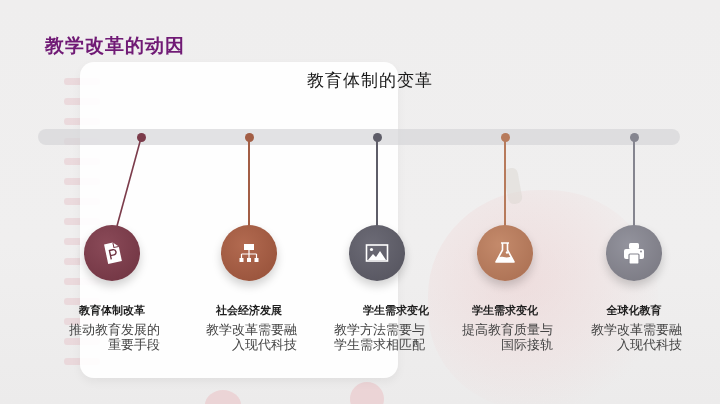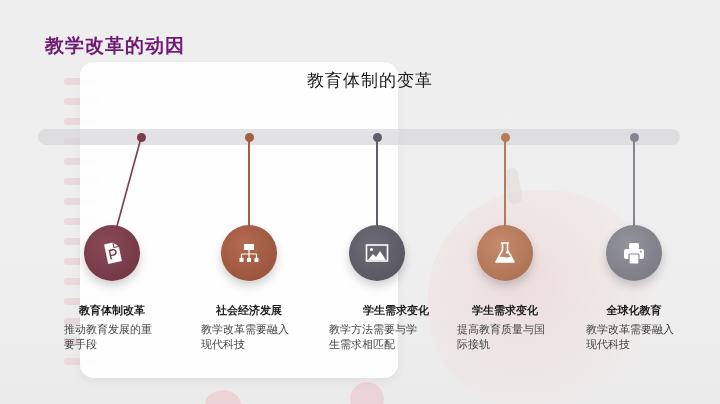--- a/index.html
+++ b/index.html
@@ -49,22 +49,22 @@
       position: absolute; width: 56px; height: 56px; border-radius: 50%;
       top: 225px; display: flex; align-items: center; justify-content: center;
       box-shadow: 0 5px 10px rgba(0,0,0,0.18);
     }
     .circle svg { width: 28px; height: 28px; }
     .label {
       position: absolute; width: 120px; text-align: center; top: 303px;
       font-size: 11px; font-weight: bold; color: #1e1e1e; font-family: Liberation Serif, serif;
     }
     .desc {
-      position: absolute; width: 96px; text-align: left; top: 322px;
-      font-size: 11px; line-height: 15px; color: #444;
+      position: absolute; width: 96px; text-align: right; top: 322px;
+      font-size: 13px; line-height: 15px; color: #444;
     }
   </style>
 </head>
 <body>
 
 <div class="bg-apple"></div>
 <div class="bg-apple-stem"></div>
 <div class="bg-cherry" style="left:205px;top:390px;width:36px;height:30px;"></div>
 <div class="bg-cherry" style="left:350px;top:382px;width:34px;height:34px;"></div>
 

